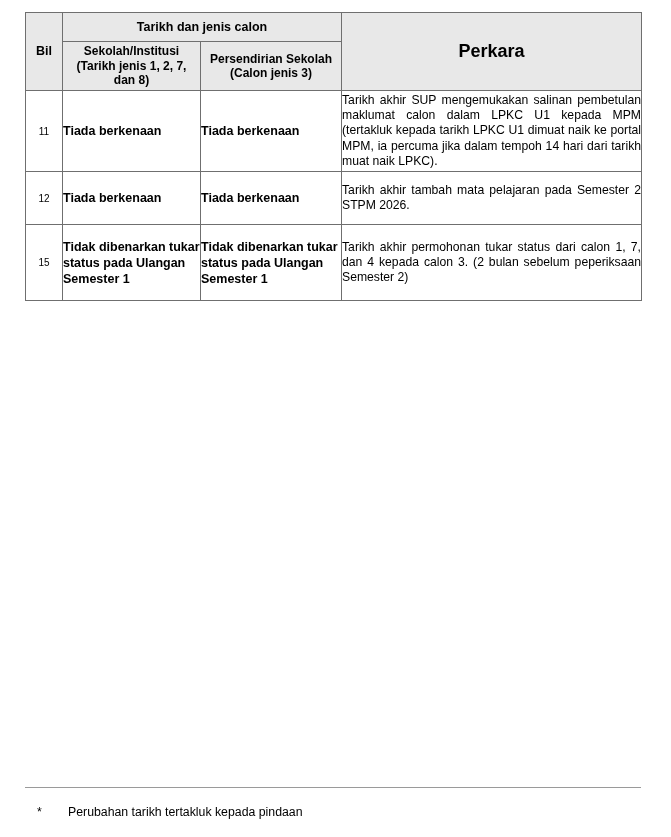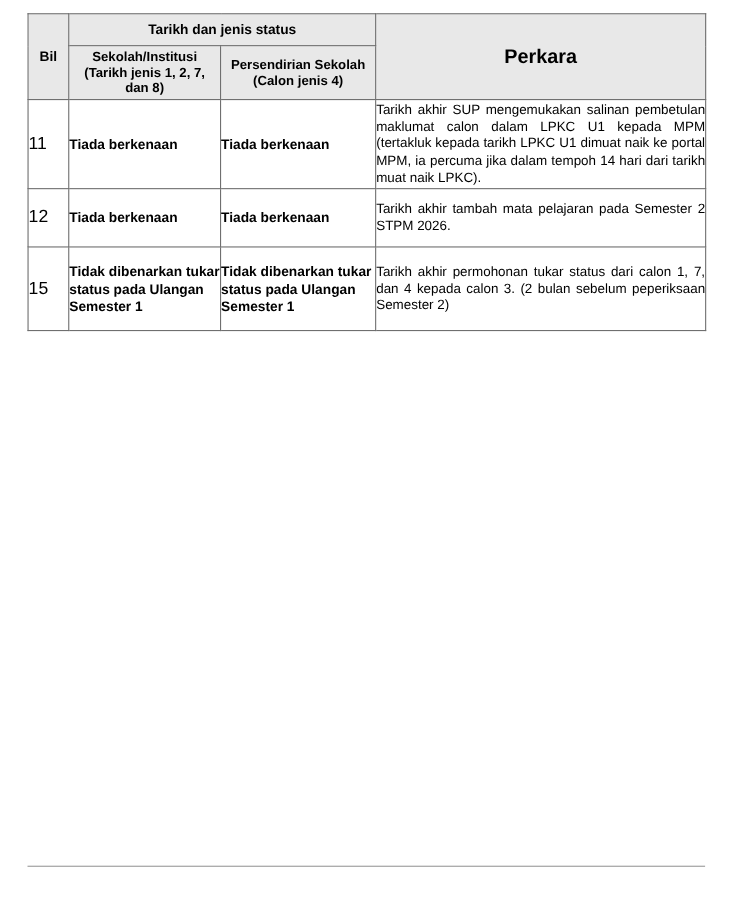--- a/index.html
+++ b/index.html
@@ -67,21 +67,22 @@
   }
   th.h-sub {
     height: 48px;
     font-size: 12px;
     line-height: 14.5px;
     padding: 3px 4px;
   }
 
   
   td.bil {
-    font-size: 16px;
+    text-align: center;
+    font-size: 10px;
     font-weight: normal;
   }
   td.cand {
     text-align: left;
     font-weight: bold;
     font-size: 12.5px;
     line-height: 16px;
     padding: 4px 5px;
   }
   td.perkara {
@@ -136,32 +137,32 @@
     <colgroup>
       <col class="c-bil">
       <col class="c-sek">
       <col class="c-per">
       <col class="c-prk">
     </colgroup>
 
     <thead>
       <tr>
         <th class="h-bil" rowspan="2">Bil</th>
-        <th class="h-tarikh" colspan="2">Tarikh dan jenis status</th>
+        <th class="h-tarikh" colspan="2">Tarikh dan jenis calon</th>
         <th class="h-perkara" rowspan="2">Perkara</th>
       </tr>
       <tr>
         <th class="h-sub">
           <span>Sekolah/Institusi</span><br>
           <span>(Tarikh jenis 1, 2, 7,</span><br>
           <span>dan 8)</span>
         </th>
         <th class="h-sub">
           <span>Persendirian Sekolah</span><br>
-          <span>(Calon  jenis 4)</span>
+          <span>(Calon  jenis 3)</span>
         </th>
       </tr>
     </thead>
 
     <tbody>
       <tr class="r11">
         <td class="bil">11</td>
         <td class="cand">Tiada berkenaan</td>
         <td class="cand">Tiada berkenaan</td>
         <td class="perkara">Tarikh akhir SUP mengemukakan salinan pembetulan maklumat calon dalam LPKC U1 kepada MPM (tertakluk kepada tarikh LPKC U1 dimuat naik ke portal MPM, ia percuma jika dalam tempoh 14 hari dari tarikh muat naik LPKC).</td>
@@ -176,14 +177,17 @@
         <td class="bil">15</td>
         <td class="cand">Tidak dibenarkan tukar status pada Ulangan Semester 1</td>
         <td class="cand">Tidak dibenarkan tukar status pada Ulangan Semester 1</td>
         <td class="perkara">Tarikh akhir permohonan tukar status dari calon 1, 7, dan 4 kepada calon 3. (2 bulan sebelum peperiksaan Semester 2)</td>
       </tr>
     </tbody>
   </table>
 
   <div class="foot-rule"></div>
 
+  <div class="footnote">
+    <span class="fn-mark">*</span><span class="fn-text">Perubahan tarikh tertakluk kepada pindaan</span>
+  </div>
 
 </div>
 
 </body></html>

